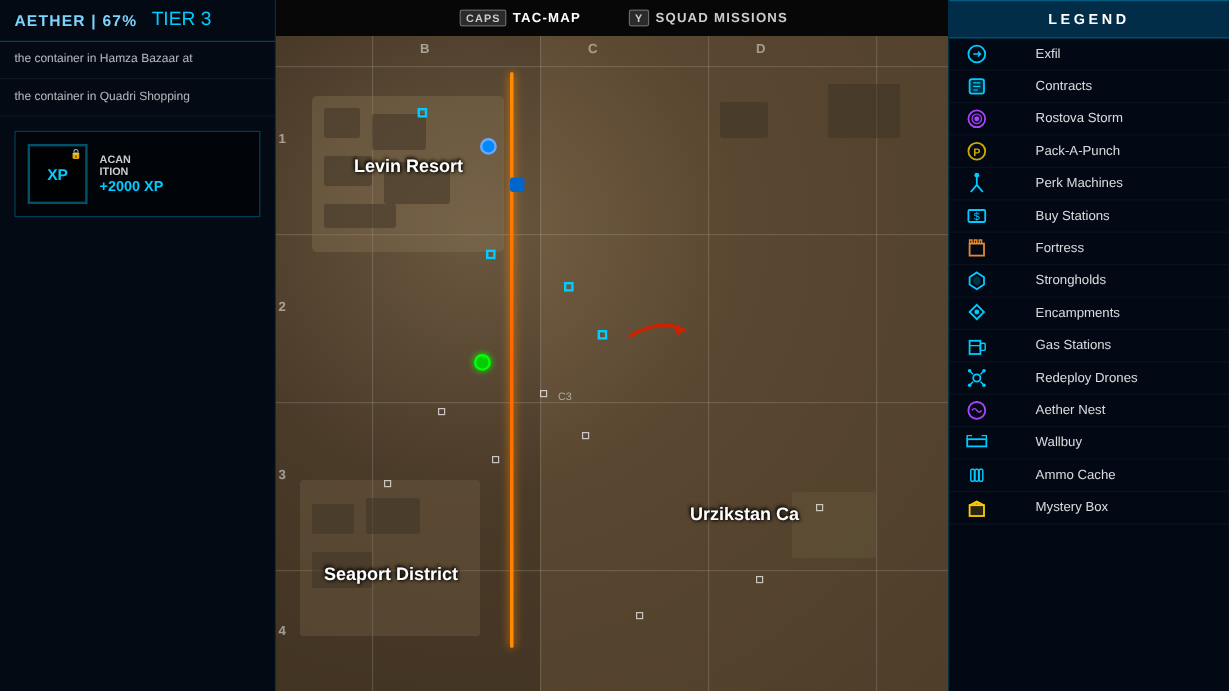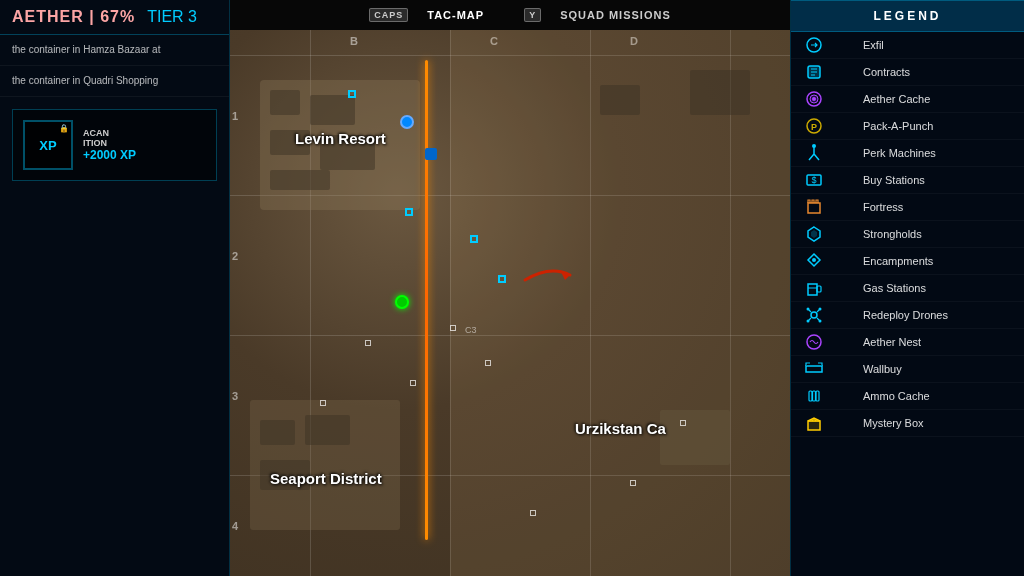--- a/index.html
+++ b/index.html
@@ -112,22 +112,22 @@
 
     .aether-header {
       display: flex;
       align-items: center;
       gap: 8px;
       padding: 8px 12px;
       border-bottom: 1px solid rgba(0,200,255,0.3);
     }
 
     .aether-label {
-      color: #fca5a5;
-      font-size: 16px;
+      color: #7dd3fc;
+      font-size: 13px;
       font-weight: bold;
       letter-spacing: 1px;
     }
 
     .tier-label {
       color: #00ccff;
       font-size: 16px;
       margin-left: 4px;
     }
 
@@ -198,21 +198,21 @@
       background: rgba(0,0,0,0.7);
       display: flex;
       align-items: center;
       justify-content: center;
       gap: 20px;
     }
 
     .top-tab {
       display: flex;
       align-items: center;
-      gap: 19px;
+      gap: 5px;
       color: #ccc;
       font-size: 11px;
       font-weight: bold;
       letter-spacing: 1px;
       padding-left: 20px;
     }
 
     .top-tab.active {
       color: #fff;
     }
@@ -460,21 +460,21 @@
   </div>
 
   <div class="legend-item">
     <div class="legend-icon">
       <svg viewBox="0 0 18 18" xmlns="http://www.w3.org/2000/svg">
         <circle cx="9" cy="9" r="7" stroke="#aa44ff" stroke-width="1.5" fill="none"></circle>
         <circle cx="9" cy="9" r="4" stroke="#aa44ff" stroke-width="1" fill="rgba(150,50,255,0.2)"></circle>
         <circle cx="9" cy="9" r="2" fill="#aa44ff"></circle>
       </svg>
     </div>
-    <span class="legend-label">Aether Cache</span>
+    <span class="legend-label">Rostova Storm</span>
   </div>
 
   <div class="legend-item">
     <div class="legend-icon">
       <svg viewBox="0 0 18 18" xmlns="http://www.w3.org/2000/svg">
         <circle cx="9" cy="9" r="7" stroke="#ccaa00" stroke-width="1.5" fill="none"></circle>
         <text x="9" y="13" text-anchor="middle" font-size="9" fill="#ccaa00" font-weight="bold">P</text>
       </svg>
     </div>
     <span class="legend-label">Pack-A-Punch</span>

